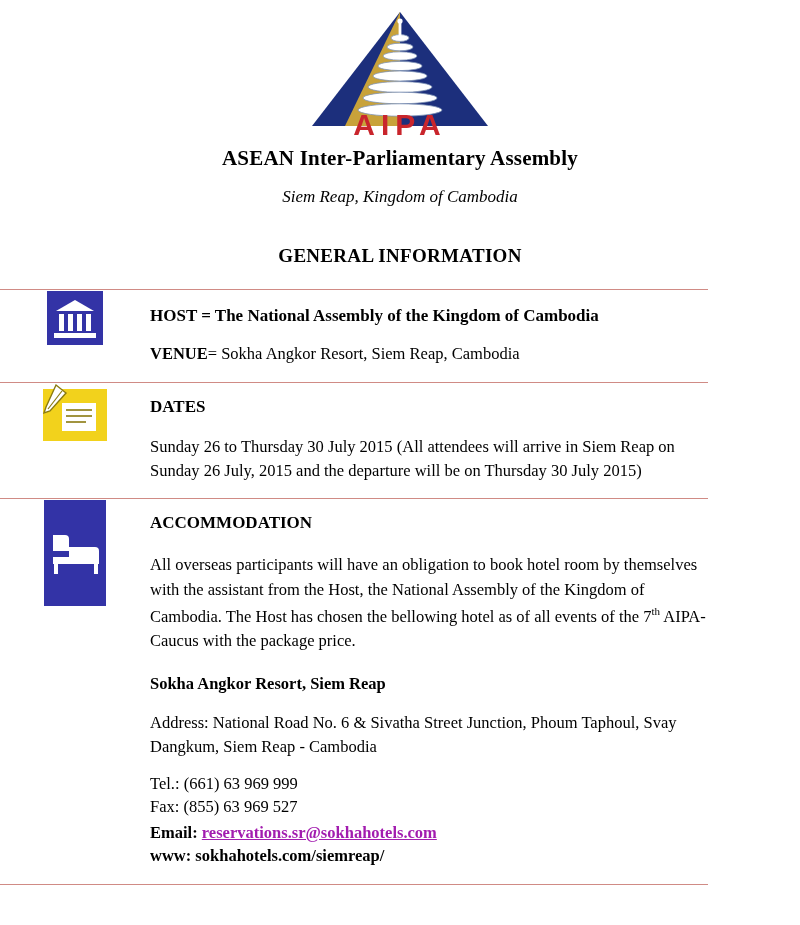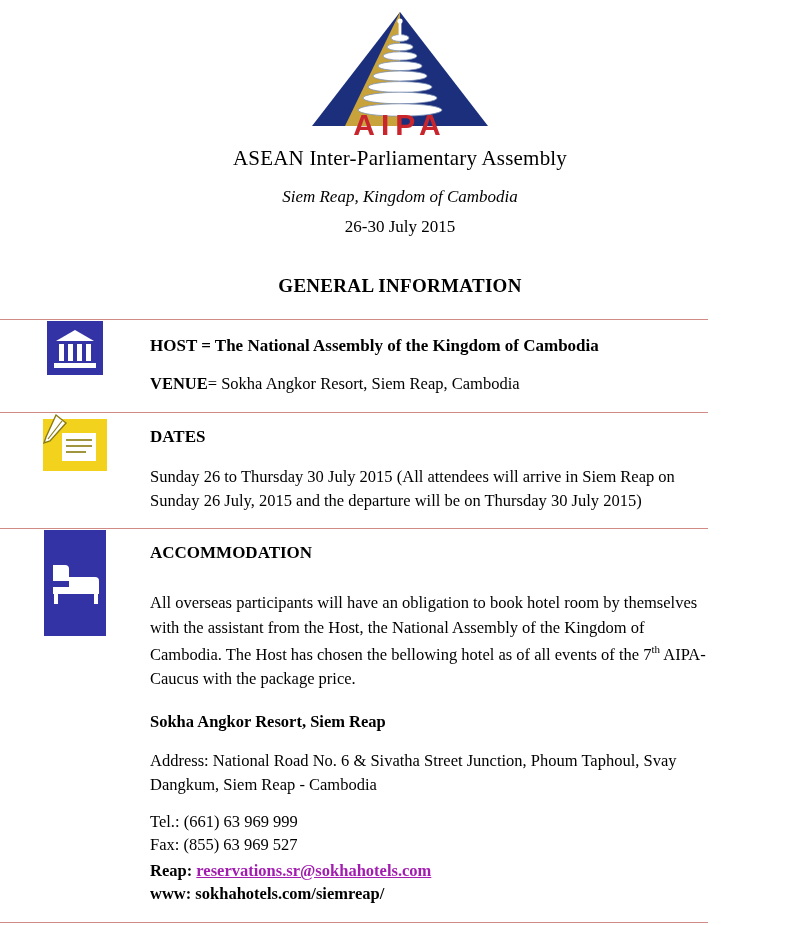--- a/index.html
+++ b/index.html
@@ -34,21 +34,21 @@
     line-height: 0;
   }
 
   
   .title-block {
     text-align: center;
     margin-top: 6px;
   }
   .org-name {
     font-size: 21px;
-    font-weight: normal;
+    font-weight: bold;
     letter-spacing: 0.2px;
     text-align: center;
   }
   .caucus-line {
     font-size: 24px;
     font-weight: bold;
     margin-top: 16px;
   }
   .caucus-line sup {
     font-size: 14px;
@@ -109,21 +109,21 @@
   .dates-head {
     font-weight: bold;
     font-size: 17px;
     margin-bottom: 16px;
   }
   .dates-body { font-size: 16.5px; line-height: 1.5; }
 
   .acc-head {
     font-weight: bold;
     font-size: 17px;
-    margin-bottom: 26px;
+    margin-bottom: 18px;
   }
   .acc-para {
     font-size: 16.5px;
     line-height: 1.5;
     margin-bottom: 18px;
   }
   .acc-para sup { font-size: 11px; vertical-align: super; }
   .hotel-name {
     font-weight: bold;
     font-size: 16.5px;
@@ -172,21 +172,20 @@
         <text x="95" y="127" text-anchor="middle" font-family="'Liberation Sans', sans-serif" font-size="30" font-weight="bold" letter-spacing="6" fill="#c9252c">AIPA</text>
       </svg>
     </div>
   </div>
 
   <div class="title-block">
     <div class="org-name">ASEAN Inter-Parliamentary Assembly</div>
 
 
     <div class="location-line">Siem Reap, Kingdom of Cambodia</div>
-    <div class="dates-line">26-30 July 2015</div>
     <div class="general-info">GENERAL INFORMATION</div>
   </div>
 
   <table class="info-table">
     <tbody>
 
       <tr class="row-host">
         <td class="icon-cell">
           <span class="icon-box">
             <svg width="58" height="56" viewBox="0 0 58 56" xmlns="http://www.w3.org/2000/svg">
@@ -257,21 +256,21 @@
           <div class="acc-head">ACCOMMODATION</div>
           <div class="acc-para">
             <span>All overseas participants will have an obligation to book hotel room by themselves with the assistant from the Host, the National Assembly of the Kingdom of Cambodia. The Host has chosen the bellowing hotel as of all events of the 7</span><sup>th</sup><span> AIPA-Caucus with the package price.</span>
           </div>
           <div class="hotel-name">Sokha Angkor Resort, Siem Reap</div>
           <div class="contact-block">
             <div class="addr">Address: National Road No. 6 &amp; Sivatha Street Junction, Phoum Taphoul, Svay Dangkum, Siem Reap - Cambodia</div>
             <div>Tel.: (661) 63 969 999</div>
             <div>Fax: (855) 63 969 527</div>
             <div class="email-line">
-              <span>Reap: </span><a href="#">reservations.sr@sokhahotels.com</a>
+              <span>Email: </span><a href="#">reservations.sr@sokhahotels.com</a>
             </div>
             <div class="www-line">www: sokhahotels.com/siemreap/</div>
           </div>
         </td>
       </tr>
 
     </tbody>
   </table>
 
 </div>

